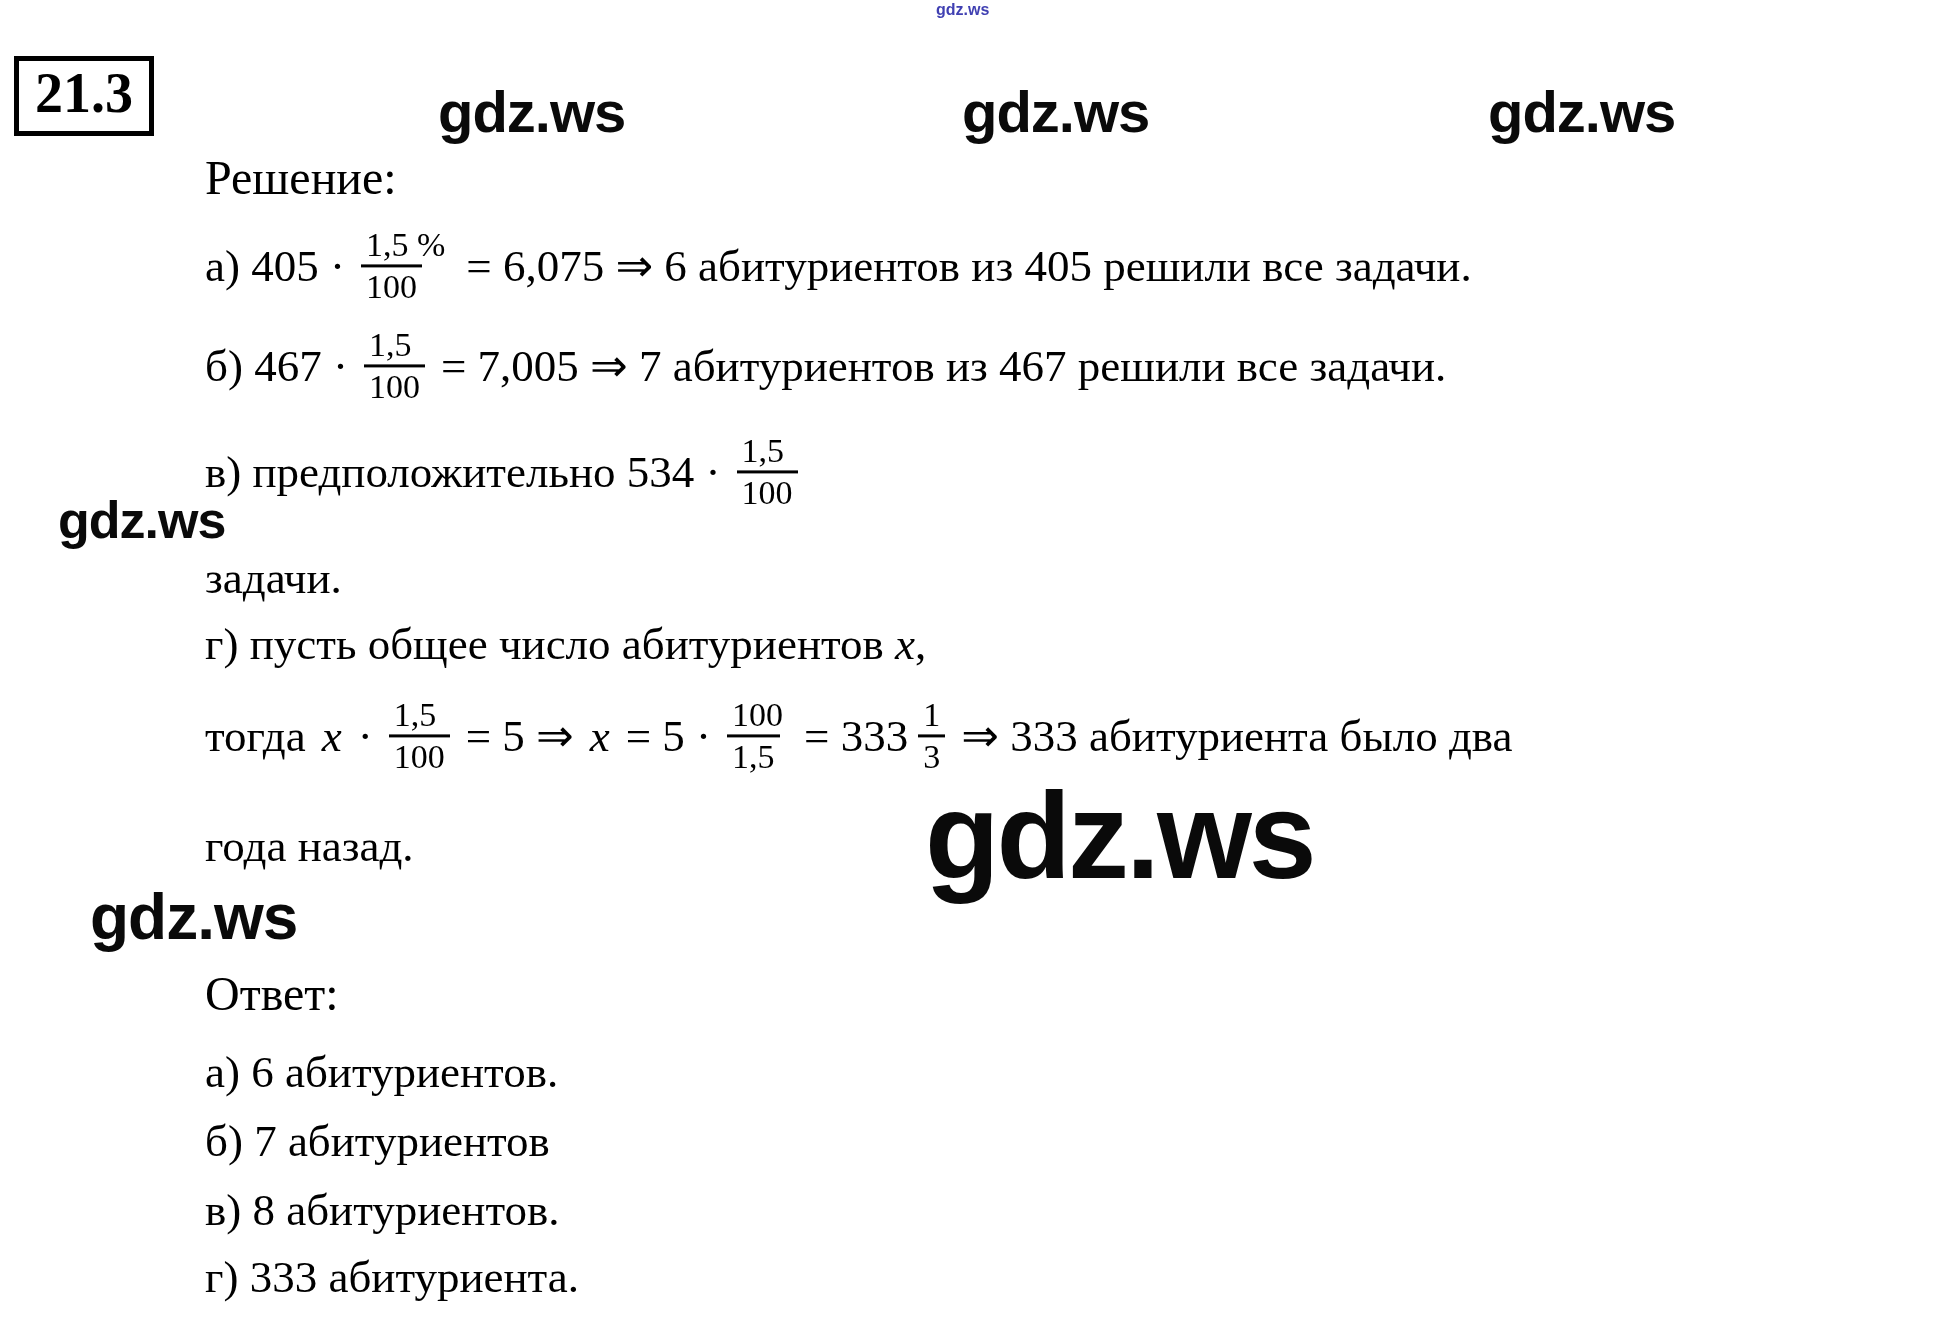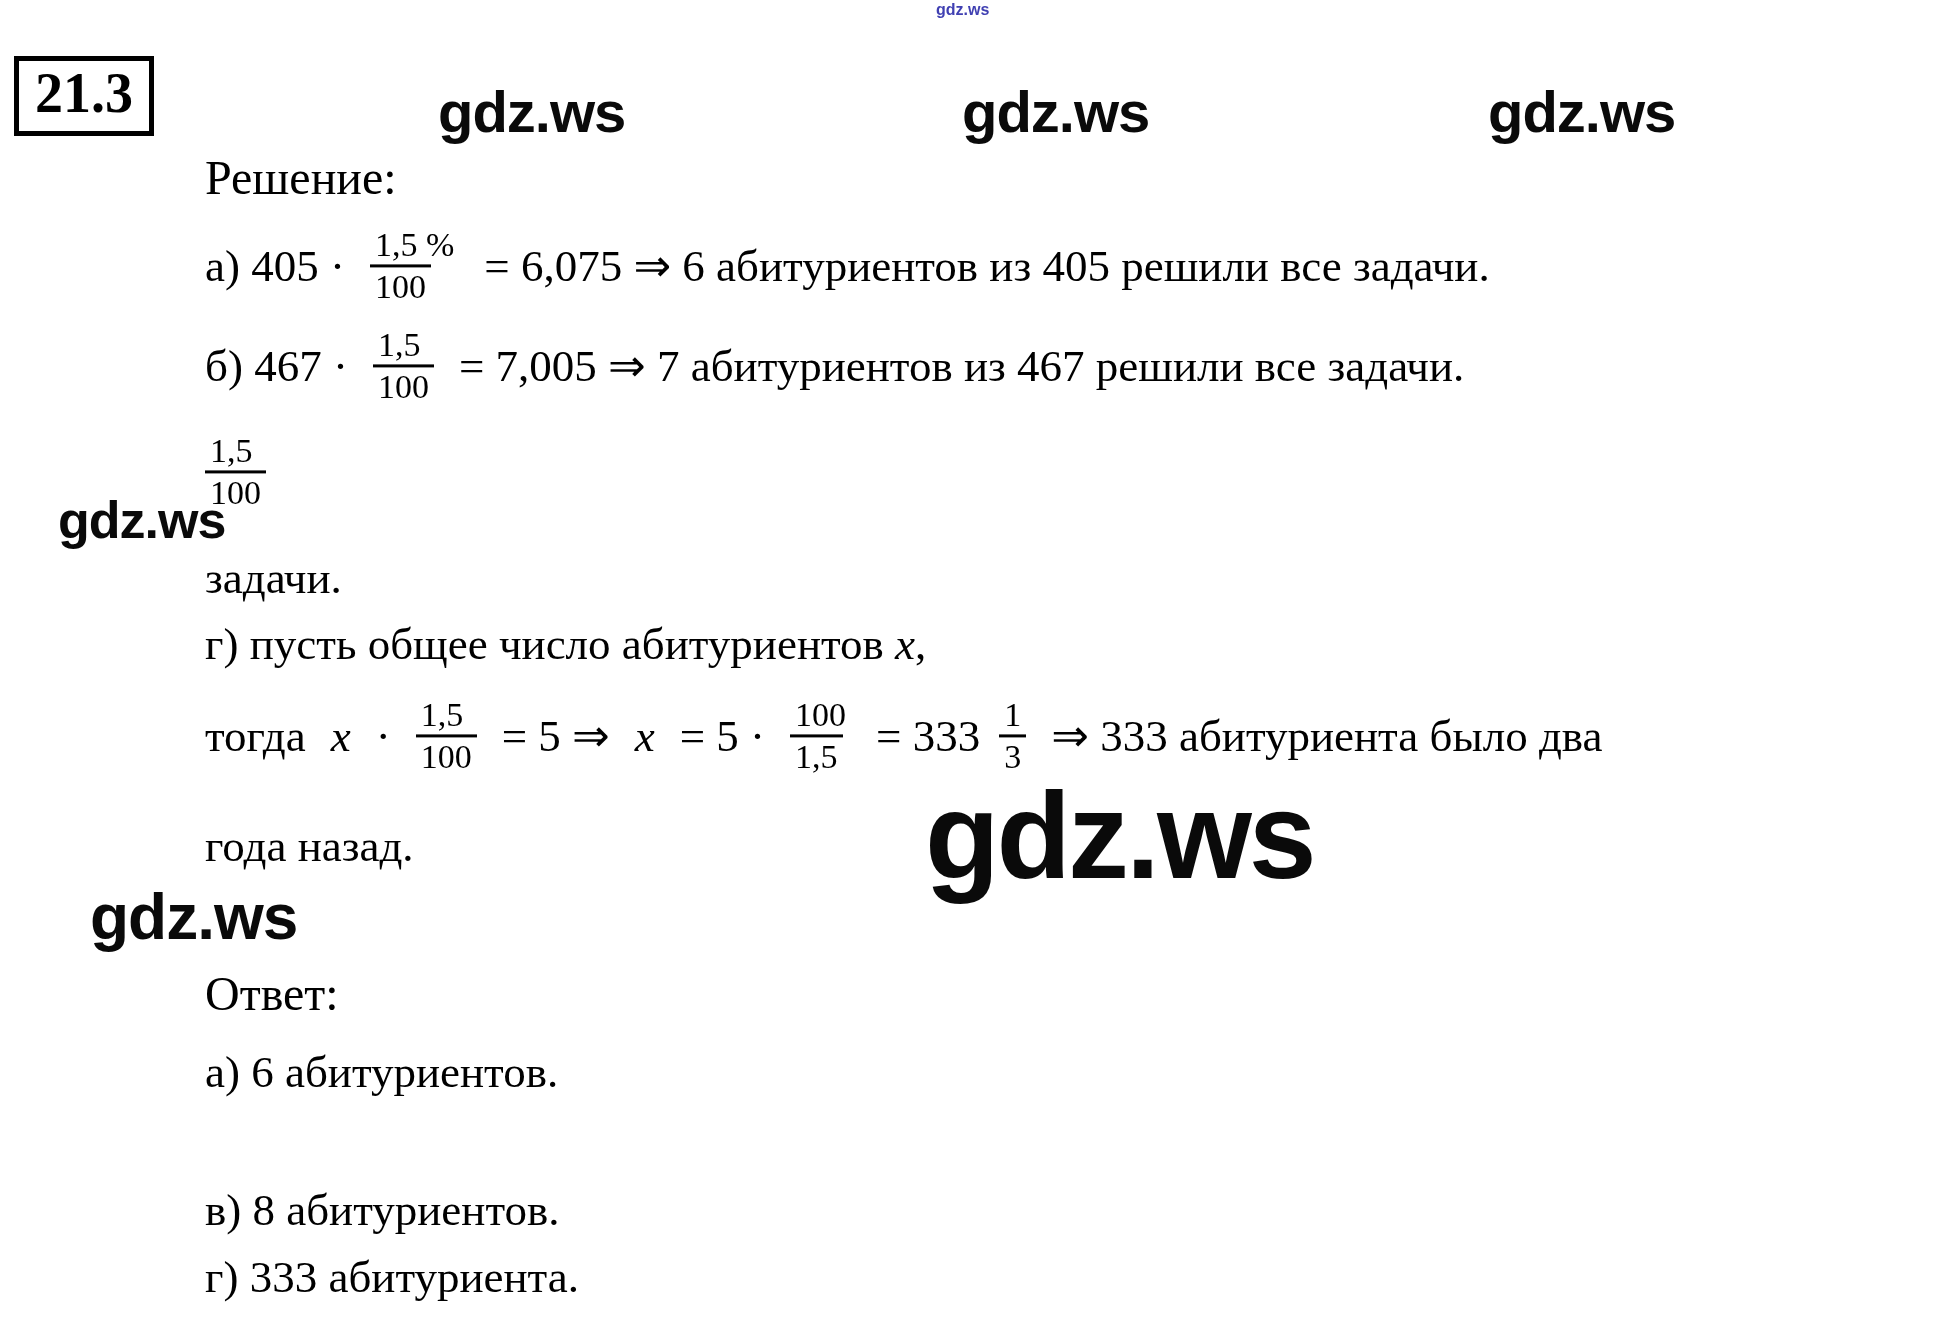--- a/index.html
+++ b/index.html
@@ -24,21 +24,21 @@
     border:5px solid #000; padding:2px 16px 6px 16px;
     font-size:56px; font-weight:700; line-height:1.1;
   }
 
   
   .txt { font-size:45px; white-space:nowrap; }
   .label { font-size:48px; }
 
   
   .math-row {
-    display:flex; align-items:center; column-gap:25px;
+    display:flex; align-items:center; column-gap:16px;
     font-size:45px; white-space:nowrap; transform:translateY(-50%);
   }
   .math-row .tight { margin-left:-6px; }
   .var { font-style:italic; }
   .frac {
     display:inline-flex; flex-direction:column; align-items:flex-start;
     font-size:34px; line-height:1.15; text-align:center;
   }
   .frac .num { padding:0 5px; }
   .frac .den { border-top:3px solid #000; padding:0 5px; }
@@ -73,20 +73,21 @@
   <div class="abs math-row" style="left:205px; top:366px;">
     <span>б) 467 ·</span>
     <span class="frac">
       <span class="num">1,5</span>
       <span class="den">100</span>
     </span>
     <span>= 7,005 ⇒ 7 абитуриентов из 467 решили все задачи.</span>
   </div>
 
   <div class="abs math-row" style="left:205px; top:472px;">
+    <span>в) предположительно 534 ·</span>
     <span class="frac">
       <span class="num">1,5</span>
       <span class="den">100</span>
     </span>
   </div>
 
   <div class="abs wm wm-left1" style="left:58px; top:490px;">gdz.ws</div>
 
   <div class="abs txt" style="left:205px; top:552px;">задачи.</div>
 
@@ -120,16 +121,17 @@
 
   <div class="abs txt" style="left:205px; top:820px;">года назад.</div>
 
   <div class="abs wm wm-big" style="left:925px; top:766px;">gdz.ws</div>
 
   <div class="abs wm wm-left2" style="left:90px; top:880px;">gdz.ws</div>
 
   <div class="abs txt label" style="left:205px; top:966px;">Ответ:</div>
 
   <div class="abs txt" style="left:205px; top:1046px;">а) 6 абитуриентов.</div>
+  <div class="abs txt" style="left:205px; top:1115px;">б) 7 абитуриентов</div>
   <div class="abs txt" style="left:205px; top:1184px;">в) 8 абитуриентов.</div>
   <div class="abs txt" style="left:205px; top:1251px;">г) 333 абитуриента.</div>
 
 </div>
 
 </body></html>

